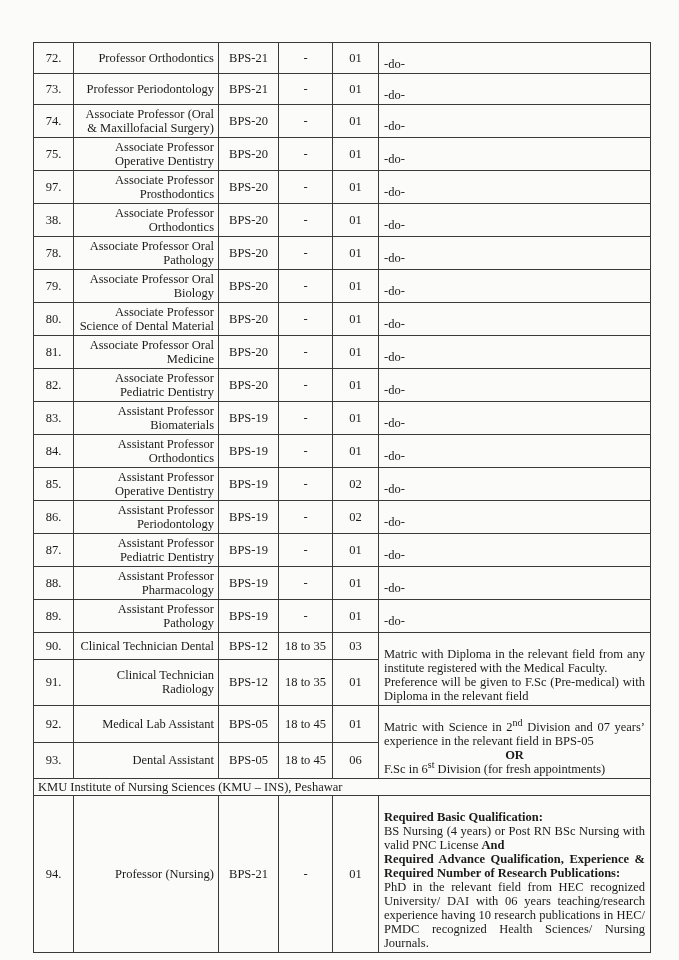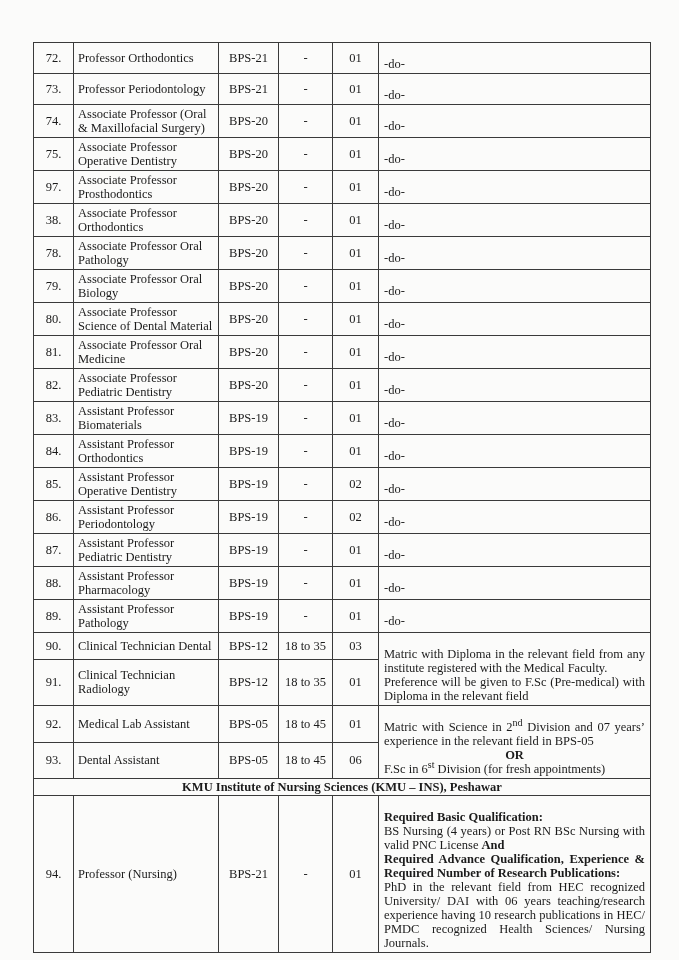--- a/index.html
+++ b/index.html
@@ -20,31 +20,31 @@
     line-height:1.12;
     border-radius:32px;
   }
   .doc-table td{
     border:1px solid #3a3a3a;
     padding:2px 4px;
     vertical-align:middle;
     word-wrap:break-word;
   }
   td.c-sr{text-align:center;}
-  td.c-name{text-align:left;}
+  td.c-name{text-align:right;}
   td.c-bps, td.c-age, td.c-posts{text-align:center;}
   td.c-qual{
     vertical-align:top;
     padding:14px 5px 2px 5px;
     text-align:left;
   }
   td.section{
-    font-weight:bold;
+    font-weight:normal;
     padding:1px 4px;
-    text-align:center;
+    text-align:left;
   }
   .al-justify{text-align:justify;}
   .al-center{text-align:center;}
   .b{font-weight:bold;}
   sup{font-size:10px;line-height:0;vertical-align:super;}
   .footer{
     margin:12px 59px 0 0;
     text-align:center;
     font-size:14px;
   }

